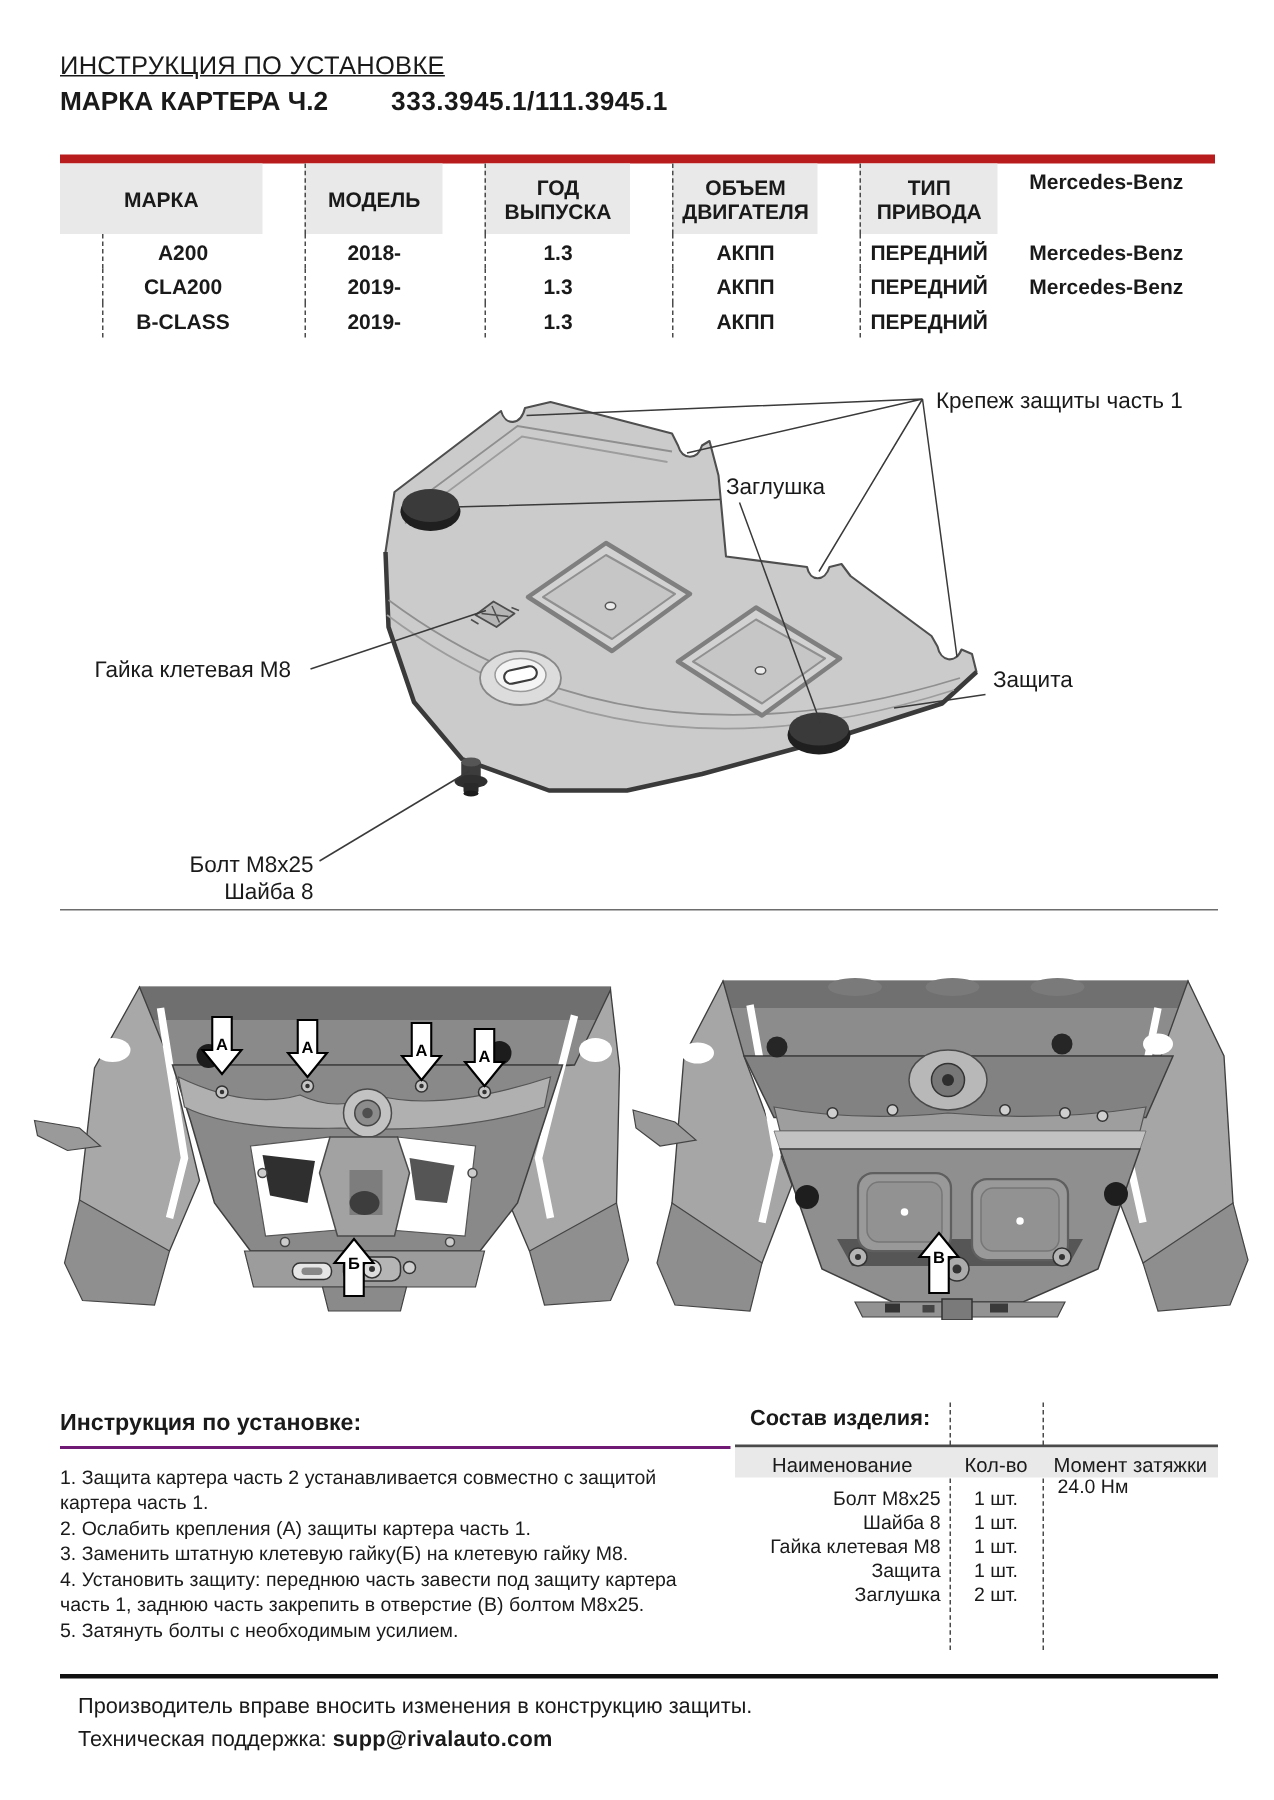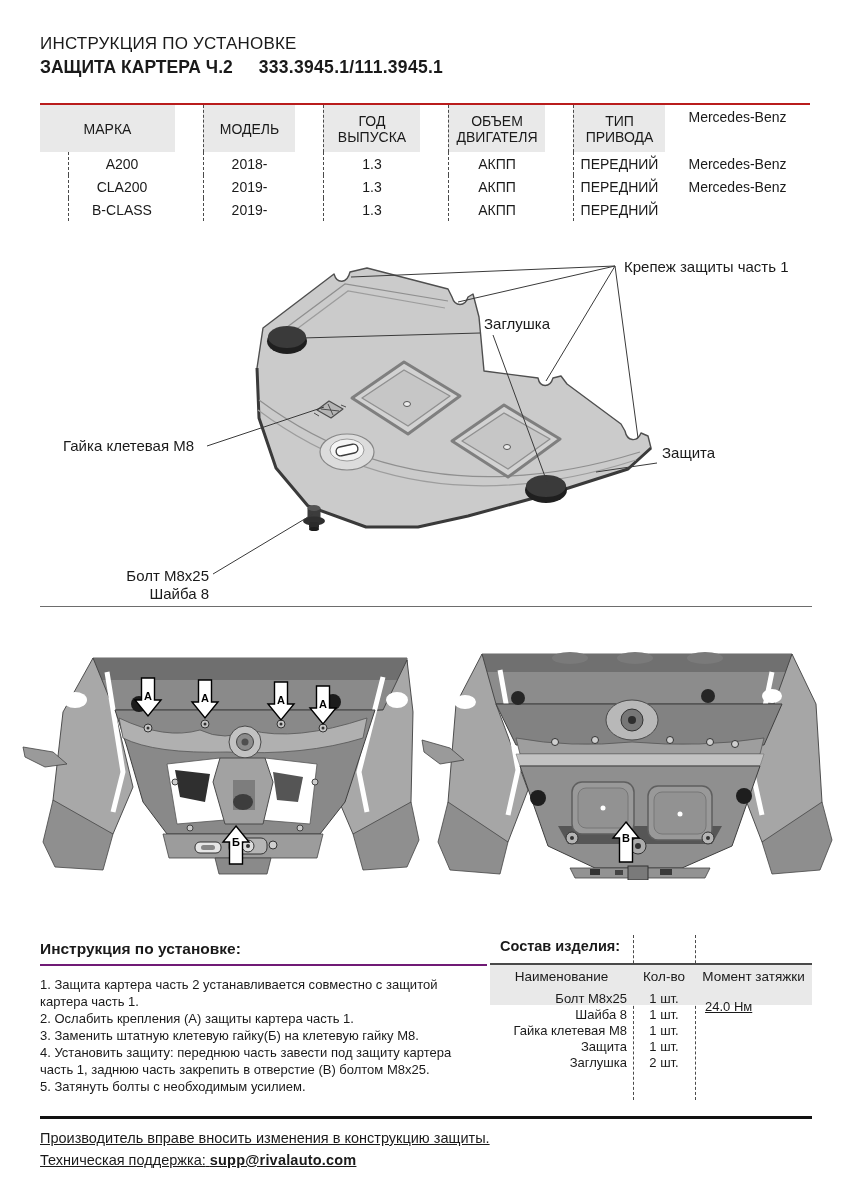--- a/index.html
+++ b/index.html
@@ -1,25 +1,25 @@
 <!DOCTYPE html>
 <html><head>
 <meta charset="utf-8">
 <style>
   html,body{margin:0;padding:0;background:#fff;}
   .page{position:relative;width:849px;height:1200px;background:#ffffff;overflow:hidden;
         font-family:"Liberation Sans",sans-serif;color:#1a1a1a;}
   
   .titleblock{position:absolute;left:40px;top:34px;width:770px;}
-  .doc-type{font-size:17px;letter-spacing:.2px;}
+  .doc-type{font-size:17px;letter-spacing:.2px;text-decoration:underline;}
   .prod-line{display:flex;margin-top:3px;font-weight:bold;font-size:17.5px;}
-  .prod-line .nums{margin-left:26px;letter-spacing:.3px;}
-  
-  .vtable{position:absolute;left:40px;top:103px;width:770px;border-top:2px solid #b91c1c;
-          display:grid;grid-template-columns:135px 120px 125px 125px 120px 145px;}
+  .prod-line .nums{margin-left:42px;letter-spacing:.3px;}
+  
+  .vtable{position:absolute;left:40px;top:103px;width:770px;border-top:6px solid #b91c1c;
+          display:grid;grid-template-columns:135px 120px 125px 125px 120px 145px;font-weight:bold;}
   .vtable .hc{background:#e9e9e9;height:47px;display:flex;align-items:center;justify-content:center;
           text-align:center;font-size:14px;line-height:16px;padding:0 14px;box-sizing:border-box;}
   .vtable .c{height:23px;display:flex;align-items:center;justify-content:center;font-size:14px;}
   .vtable .sep{border-left:1px dashed #4a4a4a;margin-left:28px;}
   
   .diagram{position:absolute;left:0;top:250px;}
   svg text{font-family:"Liberation Sans",sans-serif;}
   .dlabel{font-size:15px;fill:#1a1a1a;}
   .thinline{stroke:#3a3a3a;stroke-width:1;fill:none;}
   .rule-mid{position:absolute;left:40px;top:606px;width:772px;height:0;border-top:1.5px solid #6d6d6d;}
@@ -28,40 +28,40 @@
   .photoR{position:absolute;left:420px;top:650px;}
   .marker-letter{font-size:11px;font-weight:bold;fill:#000;}
   
   .instr{position:absolute;left:40px;top:940px;width:447px;}
   .instr h3{margin:0;font-size:15.5px;font-weight:bold;padding-bottom:6px;border-bottom:2px solid #701a75;}
   .instr .steps{margin-top:10px;font-size:13px;line-height:17px;}
   .comp{position:absolute;left:490px;top:935px;width:322px;height:168px;}
   .comp h3{position:absolute;left:10px;top:3px;margin:0;font-size:14.5px;font-weight:bold;}
   .comp .dash{position:absolute;top:0;height:165px;border-left:1px dashed #4a4a4a;width:0;}
   .comp .hrule{position:absolute;left:0;top:28px;width:322px;border-top:2px solid #4a4a4a;}
-  .comp .hrow{position:absolute;left:0;top:30px;width:322px;height:40px;background:#e9e9e9;}
+  .comp .hrow{position:absolute;left:0;top:30px;width:322px;height:20px;background:#e9e9e9;}
   .comp .hcell{position:absolute;top:0;height:23px;display:flex;align-items:center;justify-content:center;
                font-size:13.5px;}
   .comp .rname{position:absolute;width:137px;left:0;text-align:right;font-size:13px;height:16px;line-height:16px;}
   .comp .rqty{position:absolute;width:62px;left:143px;text-align:center;font-size:13px;height:16px;line-height:16px;}
   .comp .rtorque{position:absolute;left:215px;font-size:13px;height:16px;line-height:16px;}
   
   .rule-bottom{position:absolute;left:40px;top:1116px;width:772px;border-top:3px solid #111;}
-  .footer{position:absolute;left:40px;top:1127px;font-size:14.5px;line-height:22px;text-decoration:underline;}
+  .footer{position:absolute;left:52px;top:1127px;font-size:14.5px;line-height:22px;}
   .footer b{letter-spacing:.2px;margin-top:16px;}
 </style>
 </head>
 <body>
 
 <div class="page">
 
   <div class="titleblock">
     <div class="doc-type">ИНСТРУКЦИЯ ПО УСТАНОВКЕ</div>
     <div class="prod-line">
-      <span>ЗАЩИТА КАРТЕРА Ч.2</span>
+      <span>МАРКА КАРТЕРА Ч.2</span>
       <span class="nums">333.3945.1/111.3945.1</span>
     </div>
   </div>
 
   <div class="vtable">
     <div class="hc">МАРКА</div>
     <div class="hc sep">МОДЕЛЬ</div>
     <div class="hc sep">ГОД ВЫПУСКА</div>
     <div class="hc sep">ОБЪЕМ ДВИГАТЕЛЯ</div>
     <div class="hc sep">ТИП ПРИВОДА</div>
@@ -301,21 +301,21 @@
     <div class="dash" style="left:143px;"></div>
     <div class="dash" style="left:205px;"></div>
     <div class="hrule"></div>
     <div class="hrow">
       <div class="hcell" style="left:0;width:143px;">Наименование</div>
       <div class="hcell" style="left:143px;width:62px;">Кол-во</div>
       <div class="hcell" style="left:205px;width:117px;text-align:right;">Момент затяжки</div>
     </div>
     <div class="rname" style="top:56px;">Болт М8х25</div>
     <div class="rqty" style="top:56px;">1 шт.</div>
-    <div class="rtorque" style="top:64px;text-decoration:underline;">24.0 Нм</div>
+    <div class="rtorque" style="top:48px;">24.0 Нм</div>
     <div class="rname" style="top:72px;">Шайба 8</div>
     <div class="rqty" style="top:72px;">1 шт.</div>
     <div class="rname" style="top:88px;">Гайка клетевая М8</div>
     <div class="rqty" style="top:88px;">1 шт.</div>
     <div class="rname" style="top:104px;">Защита</div>
     <div class="rqty" style="top:104px;">1 шт.</div>
     <div class="rname" style="top:120px;">Заглушка</div>
     <div class="rqty" style="top:120px;">2 шт.</div>
   </div>
 

